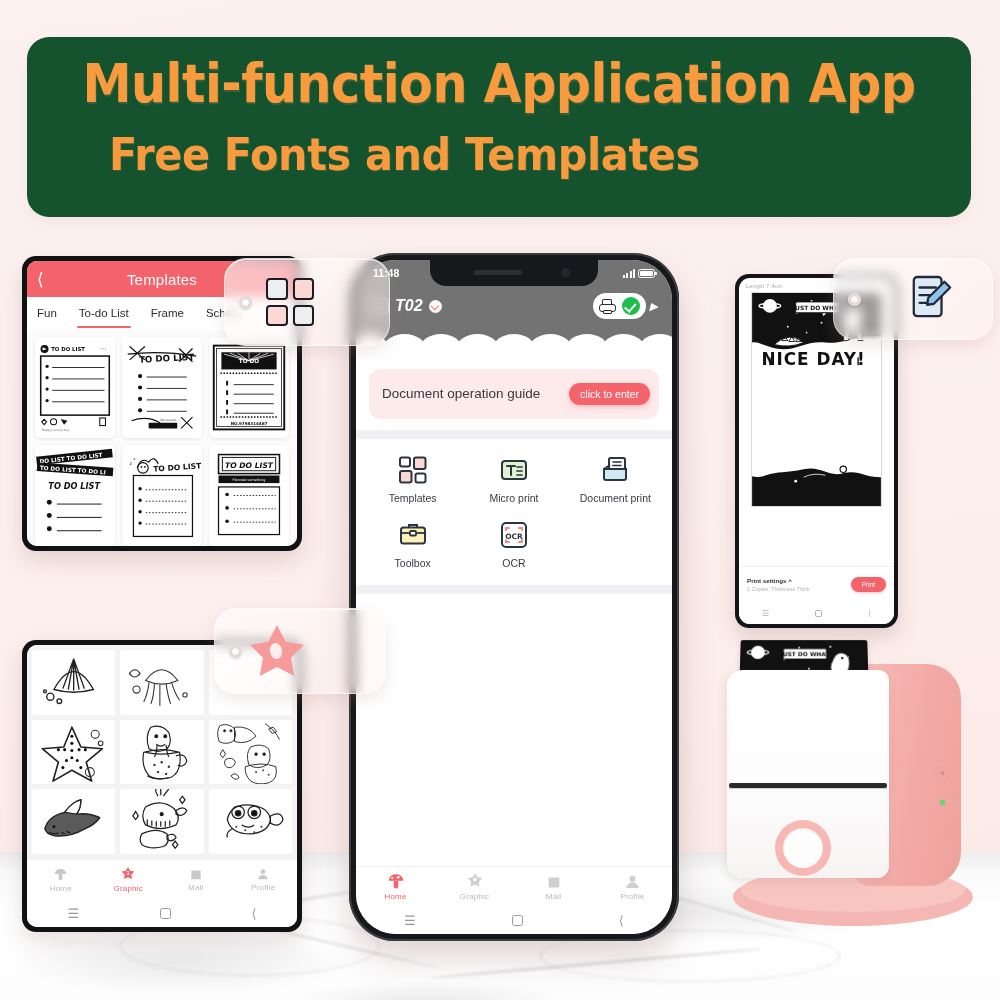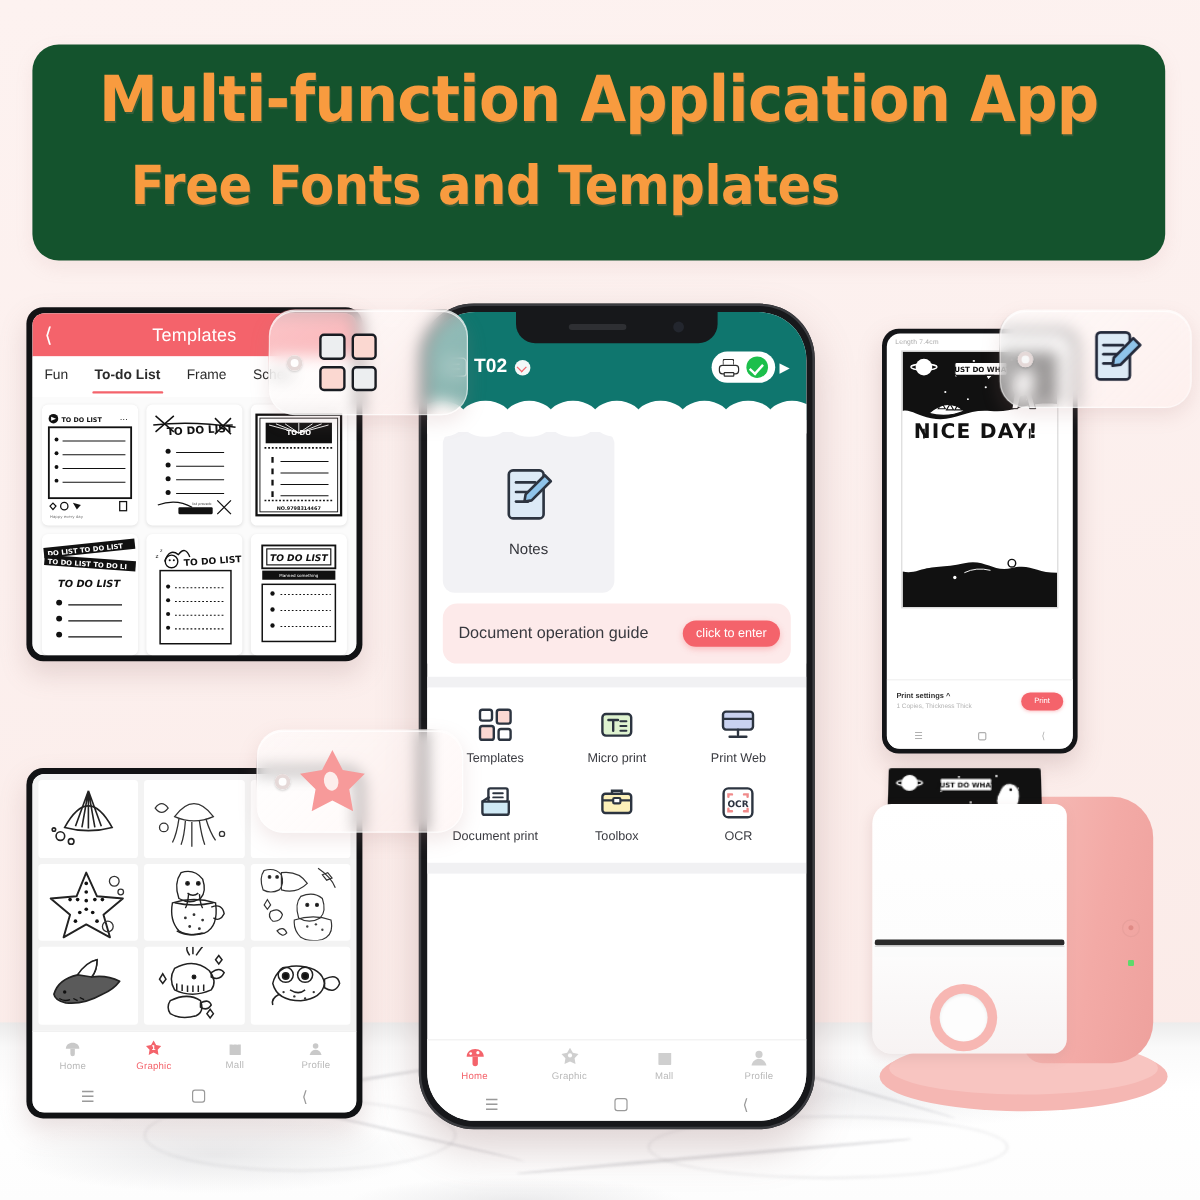--- a/index.html
+++ b/index.html
@@ -82,21 +82,21 @@
   .tmpl-back { color: #fff; font-size: 17px; line-height: 1; font-weight: 300; }
   .tmpl-title {
     position: absolute; left: 0; right: 0; text-align: center;
     color: #fff; font-size: 15px; font-weight: 500; letter-spacing: .2px;
   }
   .tmpl-tabs {
     height: 34px; display: flex; align-items: center; gap: 22px; padding: 0 10px;
     background: #fff; font-size: 11.5px; color: #2b2b2b; position: relative;
   }
   .tmpl-tab { position: relative; padding-bottom: 2px; white-space: nowrap; }
-  .tmpl-tab.active { font-weight: 700; }
+  .tmpl-tab.active { font-weight: 400; }
   .tmpl-tab.active::after {
     content:""; position:absolute; left:-2px; right:-2px; bottom:-7px; height:2.5px;
     background:#f4636b; border-radius:2px;
   }
   .tmpl-grid {
     display: grid; grid-template-columns: repeat(3, 1fr); gap: 7px;
     padding: 6px 8px 0 8px; background: #fbfbfb; height: calc(100% - 70px);
   }
   .tmpl-card {
     background: #fff; border-radius: 5px; box-shadow: 0 1px 3px rgba(0,0,0,.09);
@@ -150,21 +150,21 @@
     display: flex; align-items: center; justify-content: space-between;
     padding: 0 17px; color: #fff; font-size: 10.5px; font-weight: 600;
   }
   .statusicons { display:flex; align-items:center; gap:3px; }
   .bars { display:flex; align-items:flex-end; gap:1.3px; height:9px; }
   .bars i { display:block; width:2px; background:#fff; border-radius:.5px; }
   .batt { width: 17px; height: 9px; border: 1.3px solid #fff; border-radius: 2.5px; position: relative; }
   .batt::after { content:""; position:absolute; right:-3px; top:2.4px; width:1.6px; height:3.5px; background:#fff; border-radius:0 1px 1px 0; }
   .batt i { position:absolute; inset:1px; background:#fff; border-radius:1px; }
 
-  .phone-hero { position: relative; height: 90px; background: #0f766e; }
+  .phone-hero { position: relative; height: 90px; background: #737373; font-style: italic; }
   .hero-scallop { position: absolute; left: -6px; right: -6px; bottom: -14px; height: 30px; display: flex; }
   .hero-scallop i { flex: 1; height: 30px; background: #fff; border-radius: 50%; margin: 0 -3px; }
   .hero-row {
     position: absolute; left: 0; right: 0; top: 30px; height: 32px;
     display: flex; align-items: center; justify-content: space-between; padding: 0 14px;
   }
   .dev-name { display: flex; align-items: center; gap: 6px; color: #fff; font-size: 16px; font-weight: 600; }
   .dev-ico { width: 19px; height: 16px; border: 1.6px solid #fff; border-radius: 4px 4px 3px 3px; position: relative; opacity:.95; }
   .dev-ico::after { content:""; position:absolute; left:3px; top:4px; width:9px; height:1.4px; background:#fff; box-shadow:0 4px 0 #fff; }
   .chev-dn { width: 13px; height: 13px; border-radius: 50%; background: rgba(255,255,255,.95); position: relative; }
@@ -712,36 +712,38 @@
             </div>
             <span class="hero-arrow">▶</span>
           </div>
         </div>
       </div>
 
       <div class="notch">
         <div class="notch-speaker"></div>
         <div class="notch-cam"></div>
       </div>
+      <div class="statusbar">
+        <div>11:48</div>
+        <div class="statusicons">
+          <span class="bars">
+            <i style="height:3px"></i>
+              <i style="height:5px"></i>
+              <i style="height:7px"></i>
+              <i style="height:9px"></i>
+          </span>
+          <span class="batt">
+              <i></i>
+            </span>
+        </div>
+      </div>
 
       <div class="phone-body">
 
         <div class="top-tiles">
-          <div class="tile-notes">
-            <svg width="46" height="52" viewBox="0 0 46 52">
-              <rect x="6" y="4" width="29" height="40" rx="3.5" fill="#dceaf6" stroke="#2c3440" stroke-width="2.2"></rect>
-              <g stroke="#2c3440" stroke-width="2.2" stroke-linecap="round">
-                <line x1="12" y1="14" x2="28" y2="14"></line>
-                  <line x1="12" y1="22" x2="28" y2="22"></line>
-                  <line x1="12" y1="30" x2="22" y2="30"></line>
-              </g>
-              <path d="M36 8 l5 5 -16 16 -6 1 1 -6z" fill="#8fc4ea" stroke="#2c3440" stroke-width="2.2" stroke-linejoin="round"></path>
-            </svg>
-            <div class="tile-label">Notes</div>
-          </div>
 
         </div>
 
         <div class="guide-bar">
           <div class="guide-text">Document operation guide</div>
           <div class="guide-btn">click to enter</div>
         </div>
       </div>
 
       <div class="feature-sep"></div>
@@ -756,28 +758,20 @@
           </svg>
           <div class="feat-label">Templates</div>
         </div>
         <div class="feat">
           <svg width="30" height="30" viewBox="0 0 30 30">
             <rect x="3" y="6" width="24" height="18" rx="3" fill="#dff3d0" stroke="#2c3440" stroke-width="2"></rect>
             <path d="M8 11h8 M12 11v9" stroke="#2c3440" stroke-width="2" stroke-linecap="round" fill="none"></path>
             <path d="M18 12h5 M18 16h5 M18 20h5" stroke="#2c3440" stroke-width="1.7" stroke-linecap="round"></path>
           </svg>
           <div class="feat-label">Micro print</div>
-        </div>
-        <div class="feat">
-          <svg width="30" height="30" viewBox="0 0 30 30">
-            <rect x="2.5" y="4" width="25" height="15" rx="2.5" fill="#c9d2f0" stroke="#2c3440" stroke-width="2"></rect>
-            <line x1="2.5" y1="10" x2="27.5" y2="10" stroke="#2c3440" stroke-width="1.8"></line>
-            <path d="M15 19v4 M8 25h14" stroke="#2c3440" stroke-width="2" stroke-linecap="round"></path>
-          </svg>
-          <div class="feat-label">Print Web</div>
         </div>
         <div class="feat">
           <svg width="30" height="30" viewBox="0 0 30 30">
             <rect x="9" y="3" width="16" height="11" rx="1.5" fill="#fff" stroke="#2c3440" stroke-width="2"></rect>
             <g stroke="#2c3440" stroke-width="1.6" stroke-linecap="round">
                 <line x1="13" y1="7" x2="21" y2="7"></line>
                 <line x1="13" y1="10.5" x2="21" y2="10.5"></line>
               </g>
             <path d="M4 14h22v9a2 2 0 0 1-2 2H6a2 2 0 0 1-2-2z" fill="#cfe9f5" stroke="#2c3440" stroke-width="2"></path>
             <path d="M4 14l6-4" stroke="#2c3440" stroke-width="2"></path>

